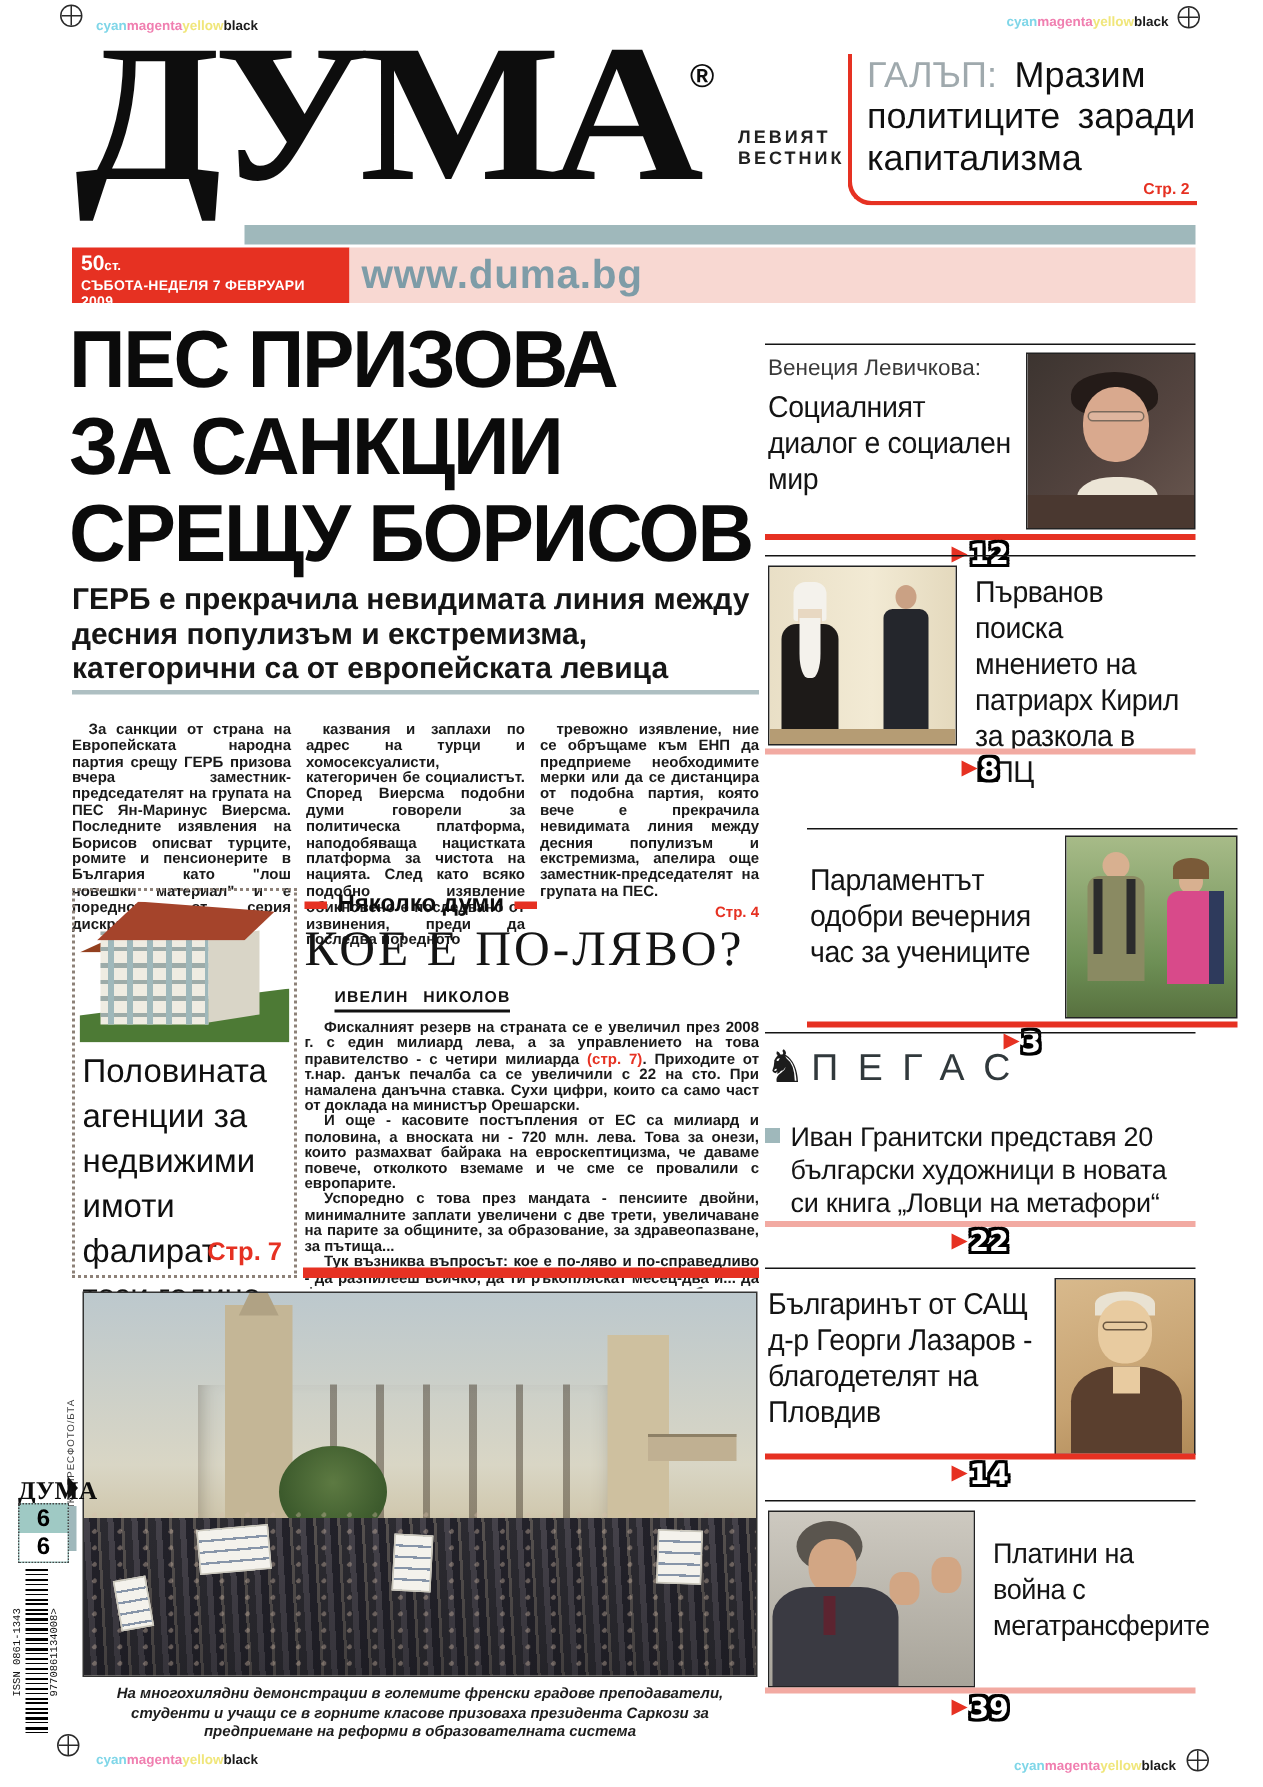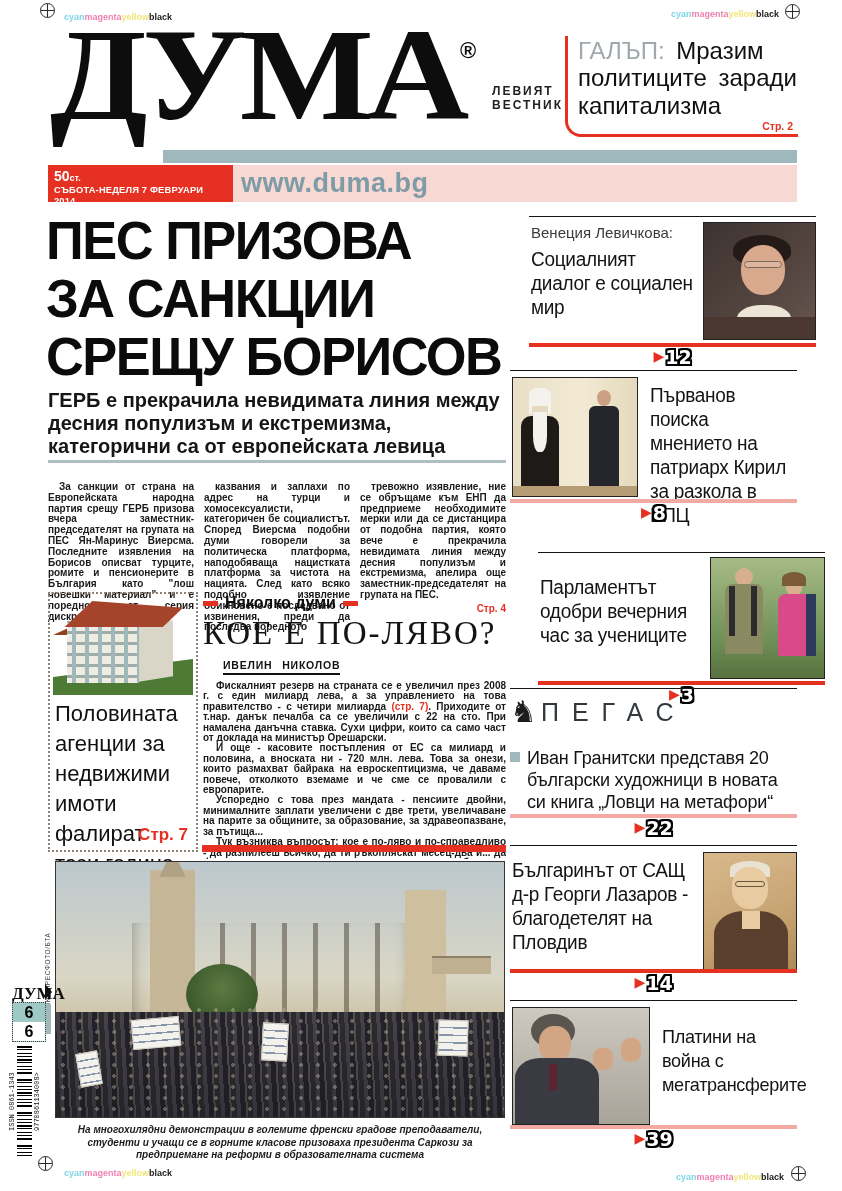--- a/index.html
+++ b/index.html
@@ -169,21 +169,21 @@
   </div>
   <div class="tealbar" data-name="masthead-rule"></div>
 
   <div class="promo" data-name="promo-box">
     <div class="promo-text" data-name="promo-headline"><span class="promo-kicker" data-name="promo-kicker">ГАЛЪП:</span><span data-name="promo-headline-text"> Мразим политиците заради капитализма</span></div>
     <div class="promo-ref" data-name="promo-page-ref">Стр. 2</div>
   </div>
 
   <div class="datebar-red" data-name="date-bar">
     <div data-name="price"><span class="price-v" data-name="price-value">50</span><span class="price-u" data-name="price-unit">ст.</span></div>
-    <div class="dateline" data-name="date-line">СЪБОТА-НЕДЕЛЯ 7 ФЕВРУАРИ 2014</div>
+    <div class="dateline" data-name="date-line">СЪБОТА-НЕДЕЛЯ 7 ФЕВРУАРИ 2009</div>
     <div class="dateline" data-name="issue-line">ГОДИНА 19 БРОЙ 30 (5240)</div>
   </div>
   <div class="datebar-pink" data-name="website-bar"></div>
   <div class="site" data-name="website-url">www.duma.bg</div>
 
   <div class="lead-h" style="top:213px;" data-name="lead-headline-line-1">ПЕС ПРИЗОВА</div>
   <div class="lead-h" style="top:271px;" data-name="lead-headline-line-2">ЗА САНКЦИИ</div>
   <div class="lead-h" style="top:329px;" data-name="lead-headline-line-3">СРЕЩУ БОРИСОВ</div>
   <div class="subhead" data-name="lead-subhead">ГЕРБ е прекрачила невидимата линия между десния популизъм и екстремизма, категорични са от европейската левица</div>
   <div class="tealrule" data-name="lead-divider"></div>
@@ -249,21 +249,21 @@
   <div class="box66" data-name="edition-number-box">
     <div class="cell" data-name="edition-number-top">6</div>
     <div class="cell white" data-name="edition-number-bottom">6</div>
   </div>
   <div class="barcode" data-name="barcode">
     <div class="bc-issn" data-name="issn-label">ISSN 0861-1343</div>
     <div class="bc-bars" data-name="barcode-bars"></div>
     <div class="bc-ean" data-name="ean-number">9770861134008&gt;</div>
   </div>
 
-  <div class="sb" style="top:216px;height:153px;margin-left:19px;" data-name="sidebar-item-social-dialog">
+  <div class="sb" style="top:229px;height:153px;" data-name="sidebar-item-social-dialog">
     <div class="sb-kicker" style="left:2px;top:7px;" data-name="sidebar-kicker">Венеция Левичкова:</div>
     <div class="sb-h" style="left:2px;top:30px;width:172px;" data-name="sidebar-headline">Социалният диалог е социален мир</div>
     <div class="sb-photo" style="right:0;top:5px;width:113px;height:118px;" data-name="photo-woman-portrait">
       <div class="p-bg" style="background:linear-gradient(135deg,#3c3430,#554540 60%,#6a5850);" data-name="portrait-background"></div>
       <div class="sc" style="right:24px;top:12px;width:58px;height:30px;background:#241b18;border-radius:50% 50% 40% 40%;" data-name="portrait-hair"></div>
       <div class="sc" style="right:30px;top:22px;width:44px;height:50px;background:#d9a98e;border-radius:48%;" data-name="portrait-face"></div>
       <div class="sc" style="right:33px;top:38px;width:38px;height:7px;border:1.5px solid #7a6a5c;border-radius:4px;background:rgba(255,255,255,.15);" data-name="portrait-glasses"></div>
       <div class="sc" style="right:24px;bottom:4px;width:54px;height:30px;background:#ece5d6;border-radius:45% 45% 0 0;" data-name="portrait-turtleneck"></div>
       <div class="sc" style="left:0;bottom:0;width:100%;height:22px;background:#4a3830;" data-name="portrait-jacket"></div>
     </div>

